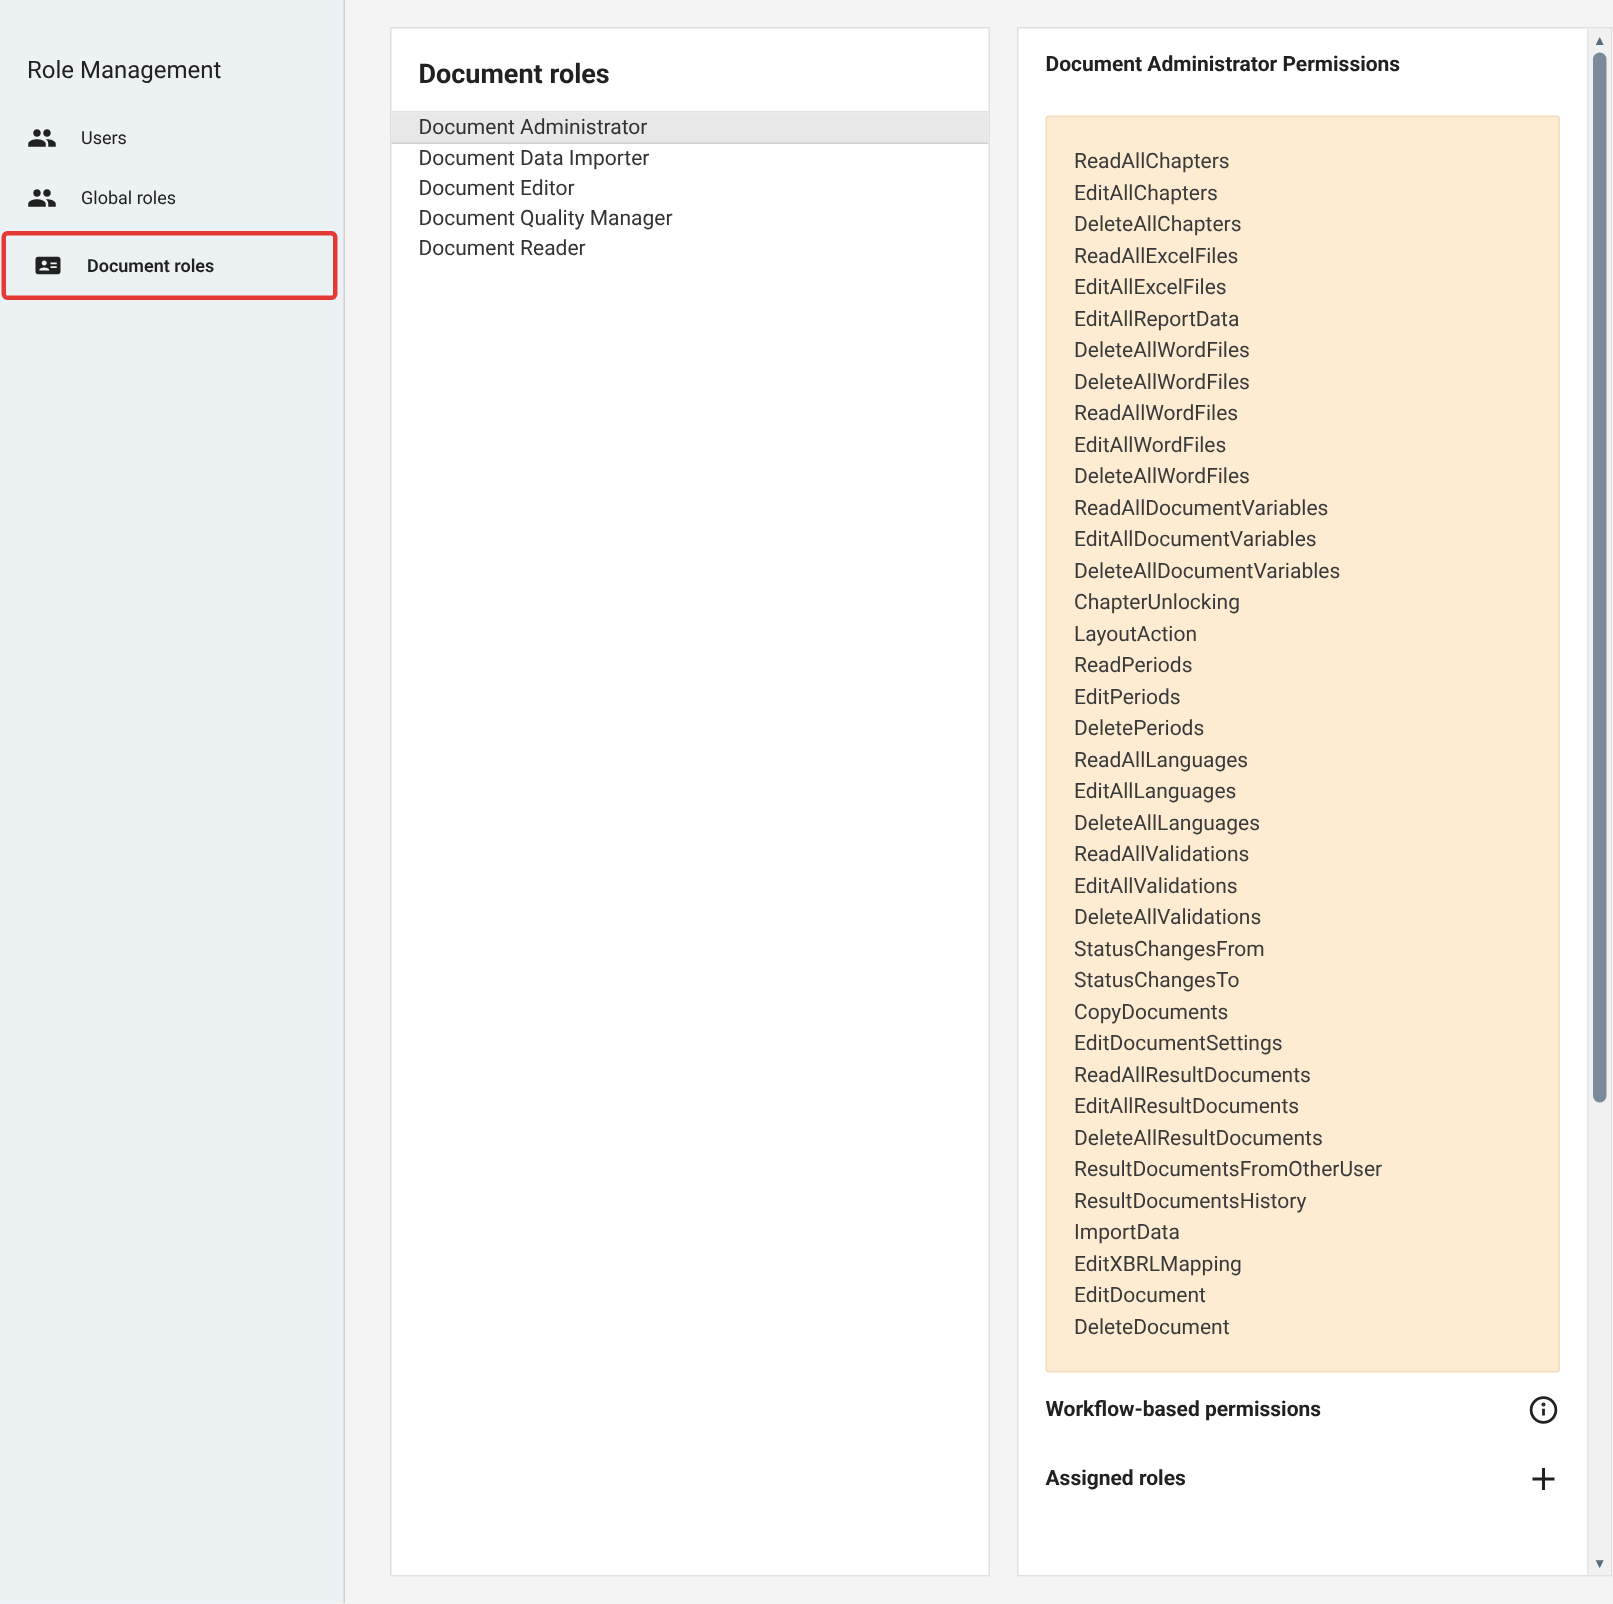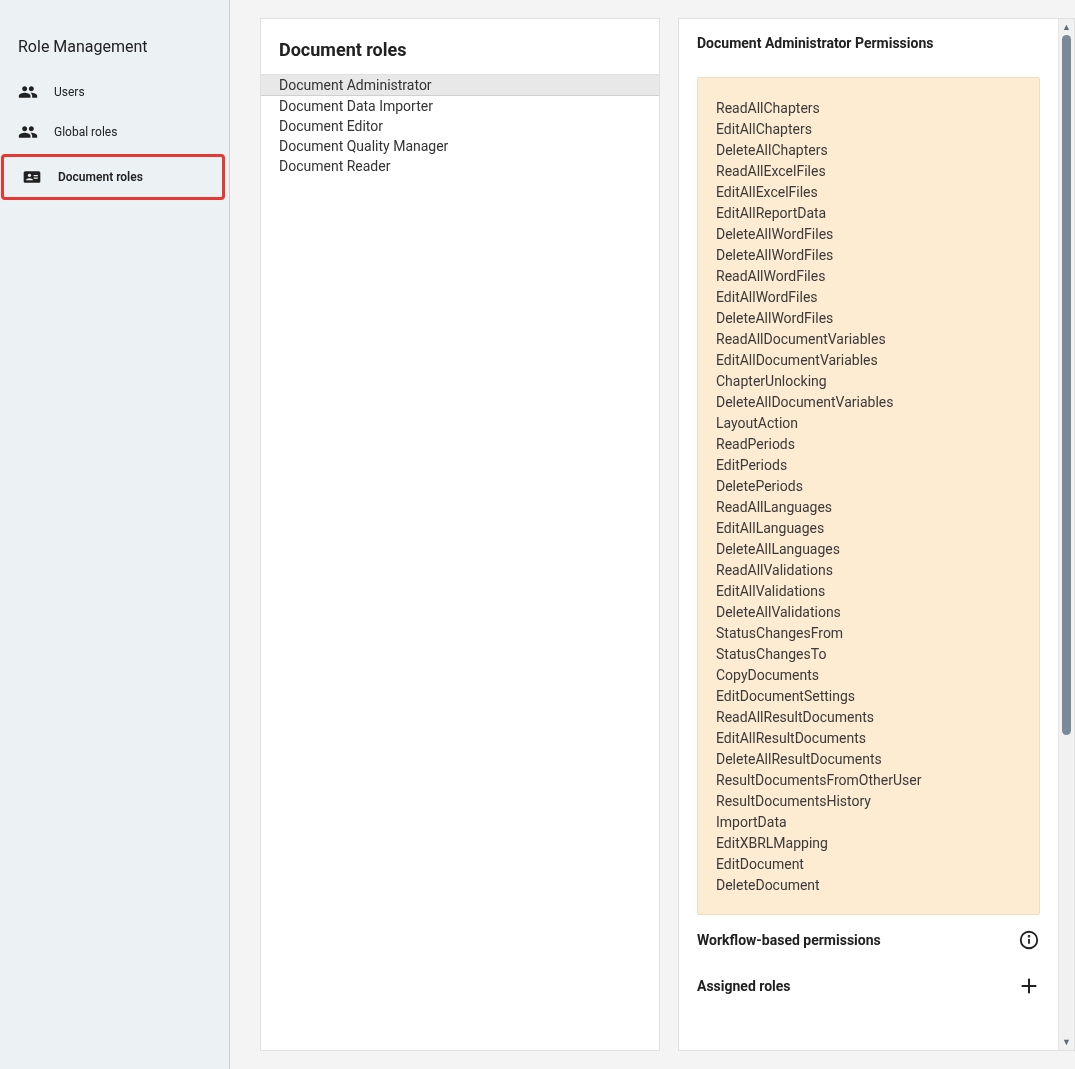--- a/index.html
+++ b/index.html
@@ -256,22 +256,22 @@
         <div class="perm-line">ReadAllExcelFiles</div>
         <div class="perm-line">EditAllExcelFiles</div>
         <div class="perm-line">EditAllReportData</div>
         <div class="perm-line">DeleteAllWordFiles</div>
         <div class="perm-line">DeleteAllWordFiles</div>
         <div class="perm-line">ReadAllWordFiles</div>
         <div class="perm-line">EditAllWordFiles</div>
         <div class="perm-line">DeleteAllWordFiles</div>
         <div class="perm-line">ReadAllDocumentVariables</div>
         <div class="perm-line">EditAllDocumentVariables</div>
+        <div class="perm-line">DeleteAllDocumentVariables</div>
         <div class="perm-line">ChapterUnlocking</div>
-        <div class="perm-line">DeleteAllDocumentVariables</div>
         <div class="perm-line">LayoutAction</div>
         <div class="perm-line">ReadPeriods</div>
         <div class="perm-line">EditPeriods</div>
         <div class="perm-line">DeletePeriods</div>
         <div class="perm-line">ReadAllLanguages</div>
         <div class="perm-line">EditAllLanguages</div>
         <div class="perm-line">DeleteAllLanguages</div>
         <div class="perm-line">ReadAllValidations</div>
         <div class="perm-line">EditAllValidations</div>
         <div class="perm-line">DeleteAllValidations</div>

